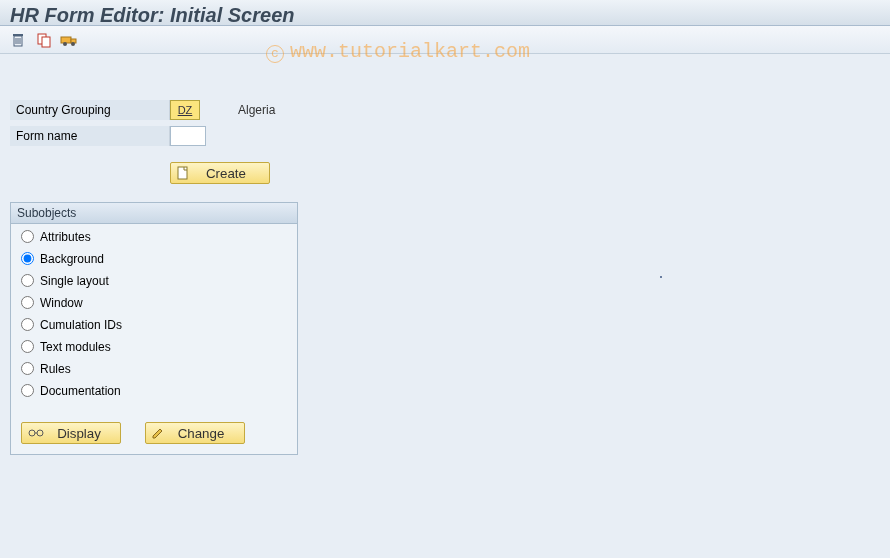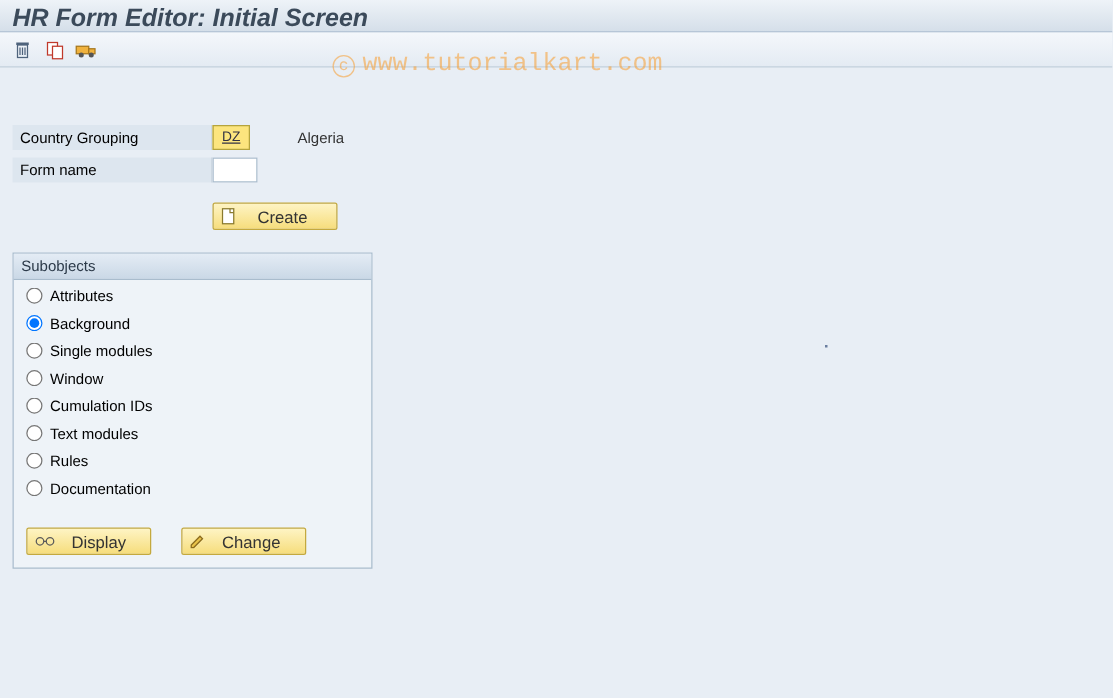--- a/index.html
+++ b/index.html
@@ -200,21 +200,21 @@
           <label class="radio-row">
             <input type="radio" name="subobj" style="">
             <span>Attributes</span>
           </label>
           <label class="radio-row">
             <input type="radio" name="subobj" checked="" style="">
             <span>Background</span>
           </label>
           <label class="radio-row">
             <input type="radio" name="subobj" style="">
-            <span>Single modules</span>
+            <span>Single layout</span>
           </label>
           <label class="radio-row">
             <input type="radio" name="subobj" style="">
             <span>Window</span>
           </label>
           <label class="radio-row">
             <input type="radio" name="subobj" style="">
             <span>Cumulation IDs</span>
           </label>
           <label class="radio-row">

